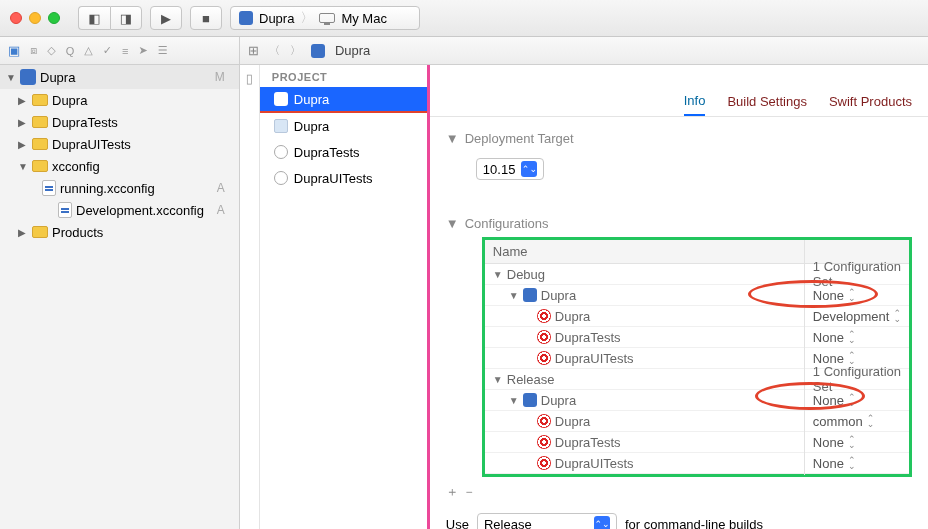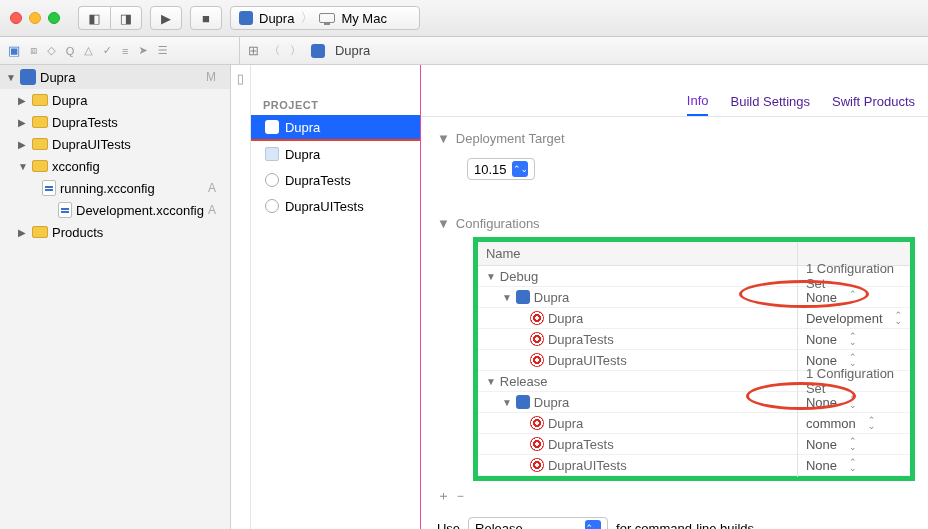--- a/index.html
+++ b/index.html
@@ -24,43 +24,43 @@
 .main { display: flex; height: calc(100% - 65px); }
 .sidebar { width: 240px; background: #f3f3f3; border-right: 1px solid #cfcfcf; }
 .proj-row { display: flex; align-items: center; height: 24px; padding: 0 6px; gap: 4px; background: #e8e8e8; }
 .tree-row { display: flex; align-items: center; height: 22px; padding: 0 6px; gap: 4px; }
 .disclosure { width: 10px; color: #666; font-size: 10px; }
 .folder-icon { width: 16px; height: 12px; background: #f4c945; border: 1px solid #d5a634; border-radius: 2px; }
 .file-icon { width: 14px; height: 16px; background: #fff; border: 1px solid #bbb; border-radius: 2px; position: relative; }
 .file-icon::after { content: ""; position: absolute; left: 2px; top: 5px; width: 8px; height: 2px; background: #3b70c5; box-shadow: 0 3px 0 #3b70c5; }
 .xcode-icon { width: 16px; height: 16px; background: #3b70c5; border-radius: 3px; }
 .content { flex: 1; display: flex; background: #fff; }
-.project-nav { width: 170px; border-right: 1px solid #ec4899; padding-top: 28px; }
+.project-nav { width: 170px; border-right: 3px solid #ec4899; }
 .pn-header { font-size: 11px; font-weight: 600; color: #888; letter-spacing: 0.5px; padding: 6px 12px 4px; }
 .pn-item { display: flex; align-items: center; gap: 6px; padding: 4px 14px; height: 26px; }
 .pn-sel { background: #1a66ff; color: #fff; border-bottom: 2px solid #e2422c; }
 .pn-sel .xcode-icon { background: #fff; }
 .target-icon { width: 14px; height: 14px; border: 1.5px solid #e05a47; border-radius: 50%; }
 .settings { flex: 1; display: flex; flex-direction: column; }
 .tabs { height: 32px; display: flex; align-items: center; justify-content: flex-end; padding: 0 16px; gap: 22px; border-bottom: 1px solid #e4e4e4; margin-top: 28px; }
-.tab { color: #4c1d95; padding-bottom: 6px; }
-.tab-active { color: #6d28d9; border-bottom: 2px solid #0a66ff; }
+.tab { color: #7f1d1d; padding-bottom: 6px; }
+.tab-active { color: #0369a1; border-bottom: 2px solid #0a66ff; }
 .section { padding: 8px 16px; }
 .sec-title { color: #888; margin: 6px 0; display: flex; align-items: center; gap: 6px; }
 .deploy-row { display: flex; align-items: center; gap: 10px; padding: 6px 0 14px 30px; }
 .select { height: 22px; border: 1px solid #c6c6c6; border-radius: 4px; display: flex; align-items: center; padding: 0 6px; background: #fff; gap: 6px; }
 .select-caret { width: 16px; height: 16px; background: #2f73ff; border-radius: 3px; display: flex; align-items: center; justify-content: center; color: #fff; font-size: 9px; line-height: 1; }
-.config-table { border: 5px solid #22c55e; margin-left: 36px; }
+.config-table { border: 3px solid #22c55e; margin-left: 36px; }
 .ct-head { display: flex; background: #f5f5f5; border-bottom: 1px solid #e2e2e2; }
 .ct-col1 { width: 320px; padding: 4px 8px; color: #666; border-right: 1px solid #e2e2e2; }
 .ct-col2 { flex: 1; padding: 4px 8px; color: #666; }
 .ct-row { display: flex; border-bottom: 1px solid #f0f0f0; height: 21px; align-items: center; }
 .ct-row .ct-col1 { display: flex; align-items: center; gap: 4px; }
 .target-bullseye { width: 14px; height: 14px; border-radius: 50%; background: radial-gradient(circle, #fff 0 2px, #d22 2px 4px, #fff 4px 6px, #d22 6px 7px); }
-.config-val { color: #555; display: inline-flex; align-items: center; gap: 12px; }
+.config-val { color: #555; display: inline-flex; align-items: center; gap: 4px; }
 .sortkeys { font-size: 9px; color: #888; line-height: 6px; }
 .annot-red { position: absolute; border: 3px solid #e2422c; border-radius: 50%; pointer-events: none; }
 .add-remove { display: flex; gap: 4px; padding: 6px 0; color: #888; font-size: 16px; }
 .use-row { display: flex; align-items: center; gap: 8px; padding: 6px 0; }
 .gray-right { color: #aaa; margin-left: auto; padding-right: 8px; font-size: 12px; }
 .chev { color: #999; font-size: 11px; }
 .mac-icon { width: 16px; height: 10px; border: 1px solid #888; border-radius: 2px; position: relative; }
 .mac-icon::after { content: ""; position: absolute; left: 4px; bottom: -3px; width: 6px; height: 2px; background: #888; }
 </style>
 </head>

